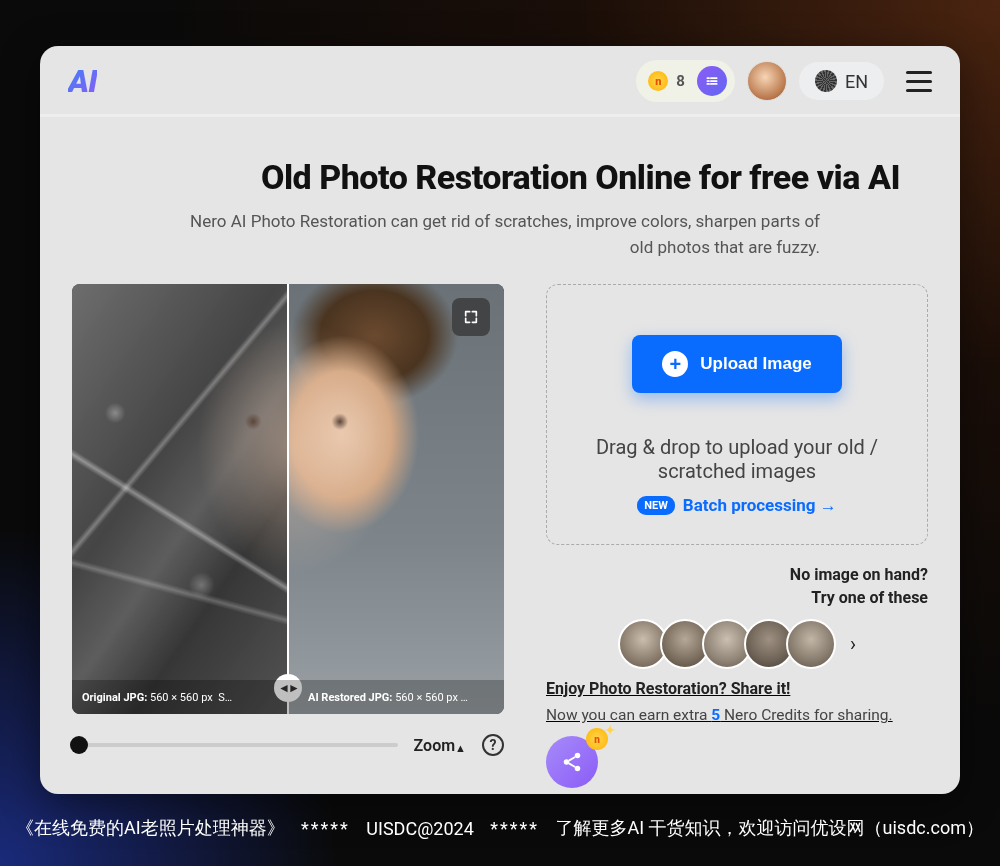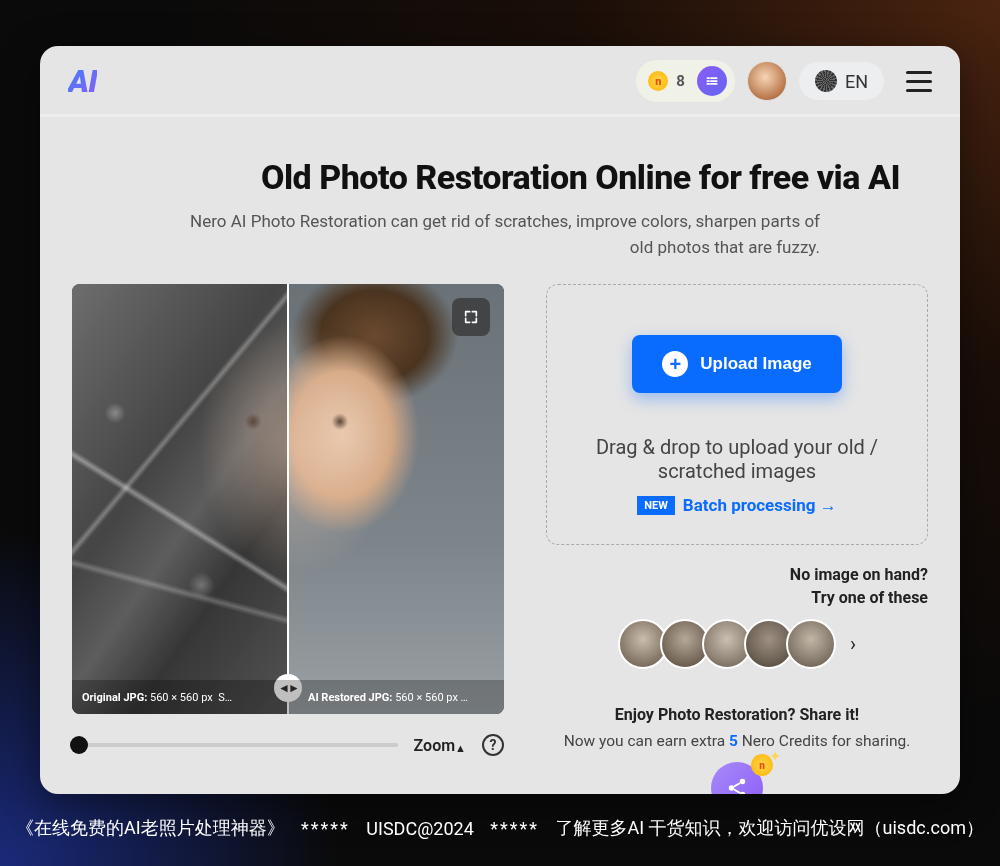--- a/index.html
+++ b/index.html
@@ -174,42 +174,42 @@
 }
 .plus-circle {
   width: 26px; height: 26px; border-radius: 50%; background: #fff;
   color: #0a6cff; display: flex; align-items: center; justify-content: center;
   font-size: 20px; font-weight: 900;
 }
 .drag-text { margin-top: 42px; font-size: 20px; color: #444; }
 .batch-row { margin-top: 12px; display: inline-flex; align-items: center; gap: 8px; }
 .new-badge {
   background: #0a6cff; color: #fff; font-size: 11px; font-weight: 700;
-  padding: 3px 7px; border-radius: 0;
+  padding: 3px 7px; border-radius: 9px;
 }
 .batch-link { color: #0a6cff; font-weight: 700; font-size: 17px; cursor: pointer; }
 
 .samples-block { text-align: right; margin-top: 18px; }
 .samples-title { font-size: 16px; font-weight: 700; color: #222; line-height: 1.45; }
 .thumbs-row { display: flex; align-items: center; justify-content: center; margin-top: 10px; }
 .thumb {
   width: 50px; height: 50px; border-radius: 50%; border: 2px solid #fff;
   margin-left: -8px; cursor: pointer;
   background: #8a7a6a;
 }
 .thumb:first-child { margin-left: 0; }
 .t1 { background: radial-gradient(circle at 50% 40%, #c9bdae 0%, #8b7d6e 60%, #5f5448 100%); }
 .t2 { background: radial-gradient(circle at 50% 40%, #b5a898 0%, #7a6d5e 60%, #4e4438 100%); }
 .t3 { background: radial-gradient(circle at 50% 40%, #cabfb0 0%, #8f8476 60%, #615649 100%); }
 .t4 { background: radial-gradient(circle at 50% 40%, #9e9183 0%, #6e6256 60%, #453c31 100%); }
 .t5 { background: radial-gradient(circle at 50% 40%, #c2b6a7 0%, #877b6d 60%, #5a5044 100%); }
 .thumbs-next {
   margin-left: 14px; font-size: 20px; color: #222; cursor: pointer; font-weight: 400;
 }
-.share-block { text-align: center; margin-top: 36px; }
+.share-block { margin-top: 10px; text-decoration: underline; }
 .share-title { font-size: 16px; font-weight: 700; color: #222; }
 .share-sub { font-size: 15.5px; color: #444; margin-top: 8px; }
 .share-sub b { color: #0a6cff; font-weight: 700; }
 .share-btn {
   margin-top: 12px; width: 52px; height: 52px; border-radius: 50%;
   background: linear-gradient(135deg, #a78bfa, #8b5cf6);
   display: inline-flex; align-items: center; justify-content: center;
   color: #fff; font-size: 22px; cursor: pointer; position: relative;
 }
 .share-coin {

